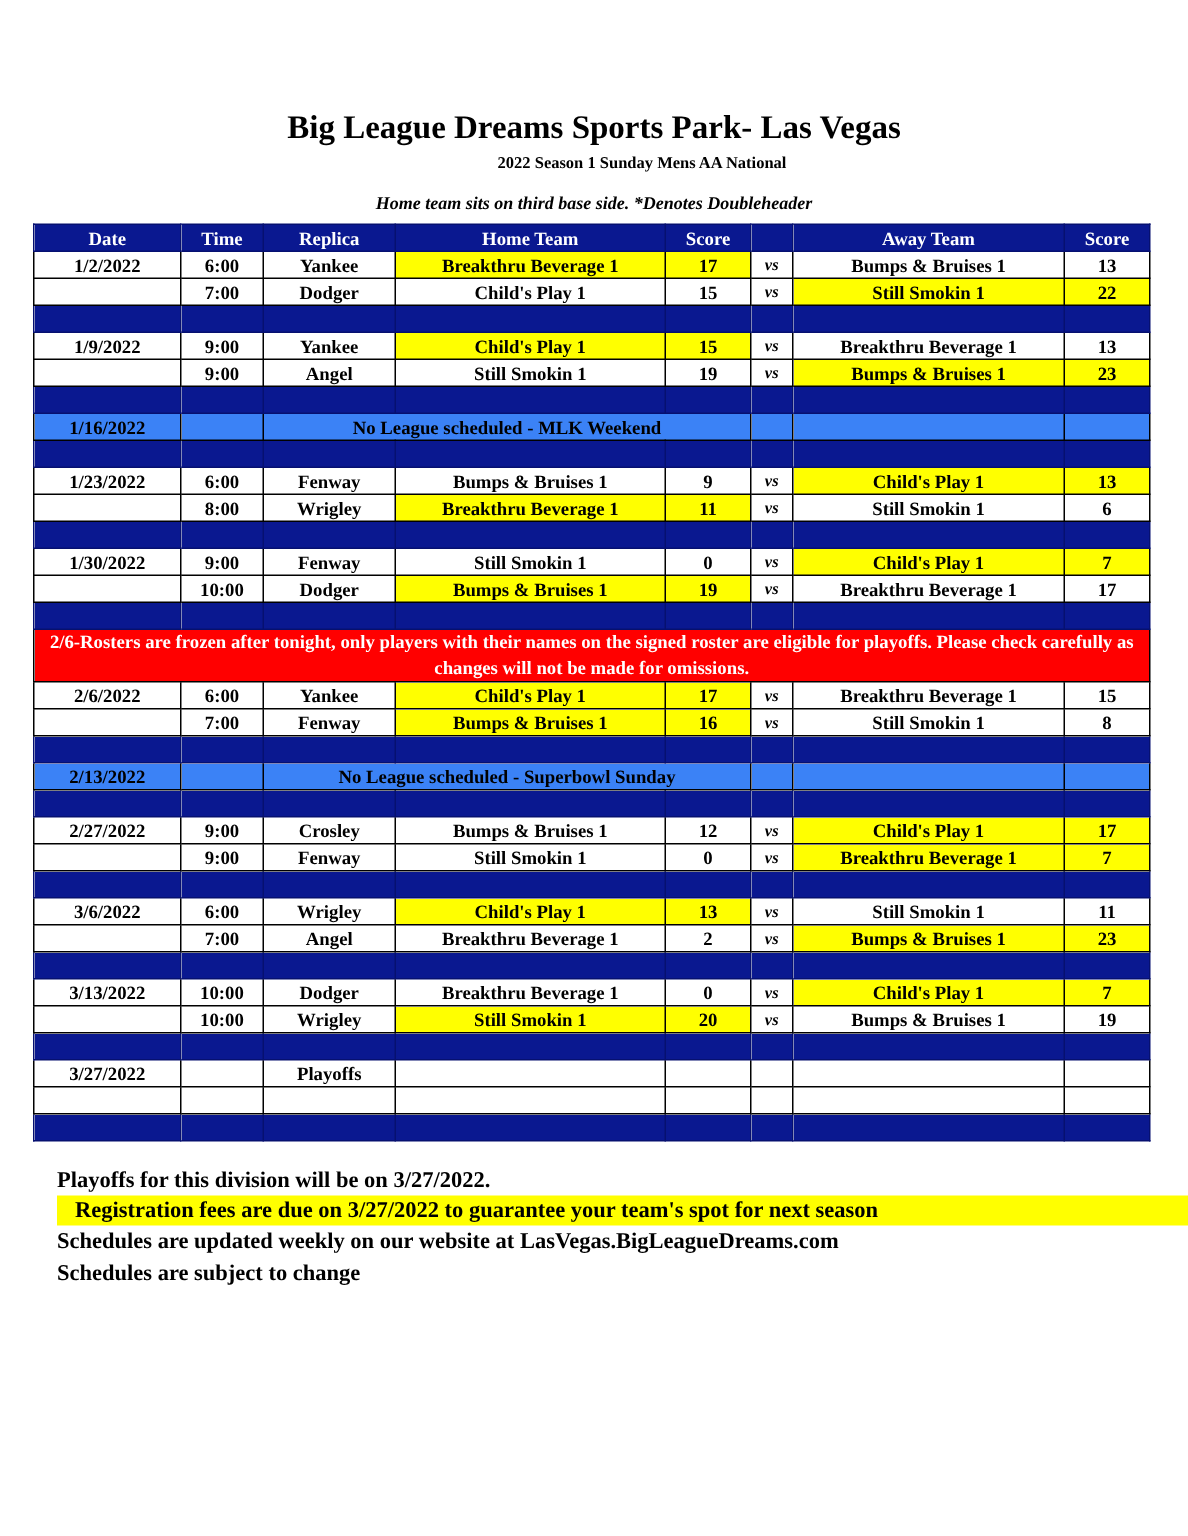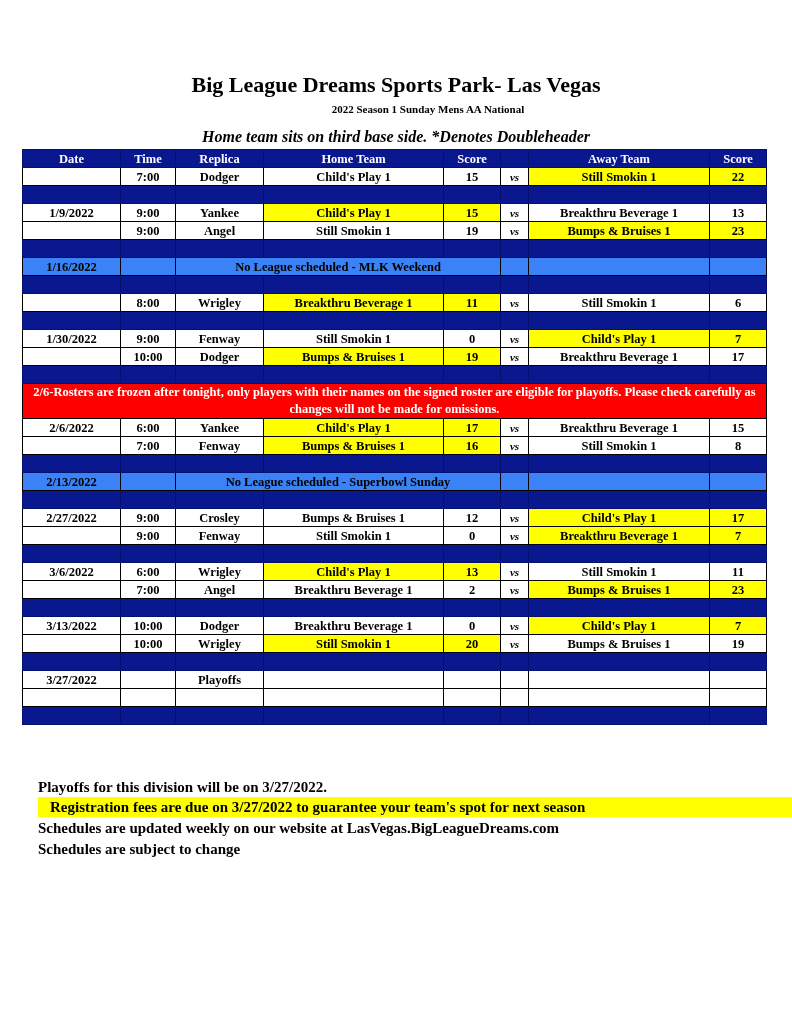--- a/index.html
+++ b/index.html
@@ -1,21 +1,21 @@
 <!DOCTYPE html>
 <html><head>
 <meta charset="utf-8">
 <style>
   html, body { margin:0; padding:0; background:#ffffff; }
   body { width:792px; height:1024px; position:relative; overflow:hidden;
          font-family:"Liberation Serif", "DejaVu Serif", serif; color:#000; }
   .title { position:absolute; left:0; width:792px; text-align:center; font-weight:bold; }
   #t1 { top:72px; font-size:22px; }
   #t2 { top:103px; font-size:11px;padding-left:32px; }
-  #t3 { top:128px; font-size:16px; font-style:italic; }
+  #t3 { top:128px; font-size:12px; font-style:italic; }
   table.sched { position:absolute; left:22px; top:149px; width:744px;
                 border-collapse:collapse; table-layout:fixed; }
   table.sched td, table.sched th { border:1px solid #000; height:17px; padding:0;
                 font-size:12.5px; font-weight:bold; text-align:center; white-space:nowrap;
                 overflow:hidden; line-height:16px; }
   table.sched th { background:#0a1890; color:#ffffff; border-color:#061070; }
   tr.spacer td { background:#0a1890; border-color:#061070; }
   tr.game td { background:#ffffff; }
   tr.game td.win { background:#ffff00; }
   td.vs { font-style:italic; font-size:11px !important; }
@@ -53,20 +53,30 @@
       <th>Replica</th>
       <th>Home Team</th>
       <th>Score</th>
       <th></th>
       <th>Away Team</th>
       <th>Score</th>
     </tr>
   </thead>
   <tbody id="sched-body">
       <tr class="game">
+        <td>1/2/2022</td>
+        <td>6:00</td>
+        <td>Yankee</td>
+        <td class="win">Breakthru Beverage 1</td>
+        <td class="win">17</td>
+        <td class="vs">vs</td>
+        <td>Bumps &amp; Bruises 1</td>
+        <td>13</td>
+      </tr>
+      <tr class="game">
         <td></td>
         <td>7:00</td>
         <td>Dodger</td>
         <td>Child's Play 1</td>
         <td>15</td>
         <td class="vs">vs</td>
         <td class="win">Still Smokin 1</td>
         <td class="win">22</td>
       </tr>
       <tr class="spacer">
@@ -119,20 +129,30 @@
       </tr>
       <tr class="spacer">
         <td></td>
         <td></td>
         <td></td>
         <td></td>
         <td></td>
         <td></td>
         <td></td>
         <td></td>
+      </tr>
+      <tr class="game">
+        <td>1/23/2022</td>
+        <td>6:00</td>
+        <td>Fenway</td>
+        <td>Bumps &amp; Bruises 1</td>
+        <td>9</td>
+        <td class="vs">vs</td>
+        <td class="win">Child's Play 1</td>
+        <td class="win">13</td>
       </tr>
       <tr class="game">
         <td></td>
         <td>8:00</td>
         <td>Wrigley</td>
         <td class="win">Breakthru Beverage 1</td>
         <td class="win">11</td>
         <td class="vs">vs</td>
         <td>Still Smokin 1</td>
         <td>6</td>

